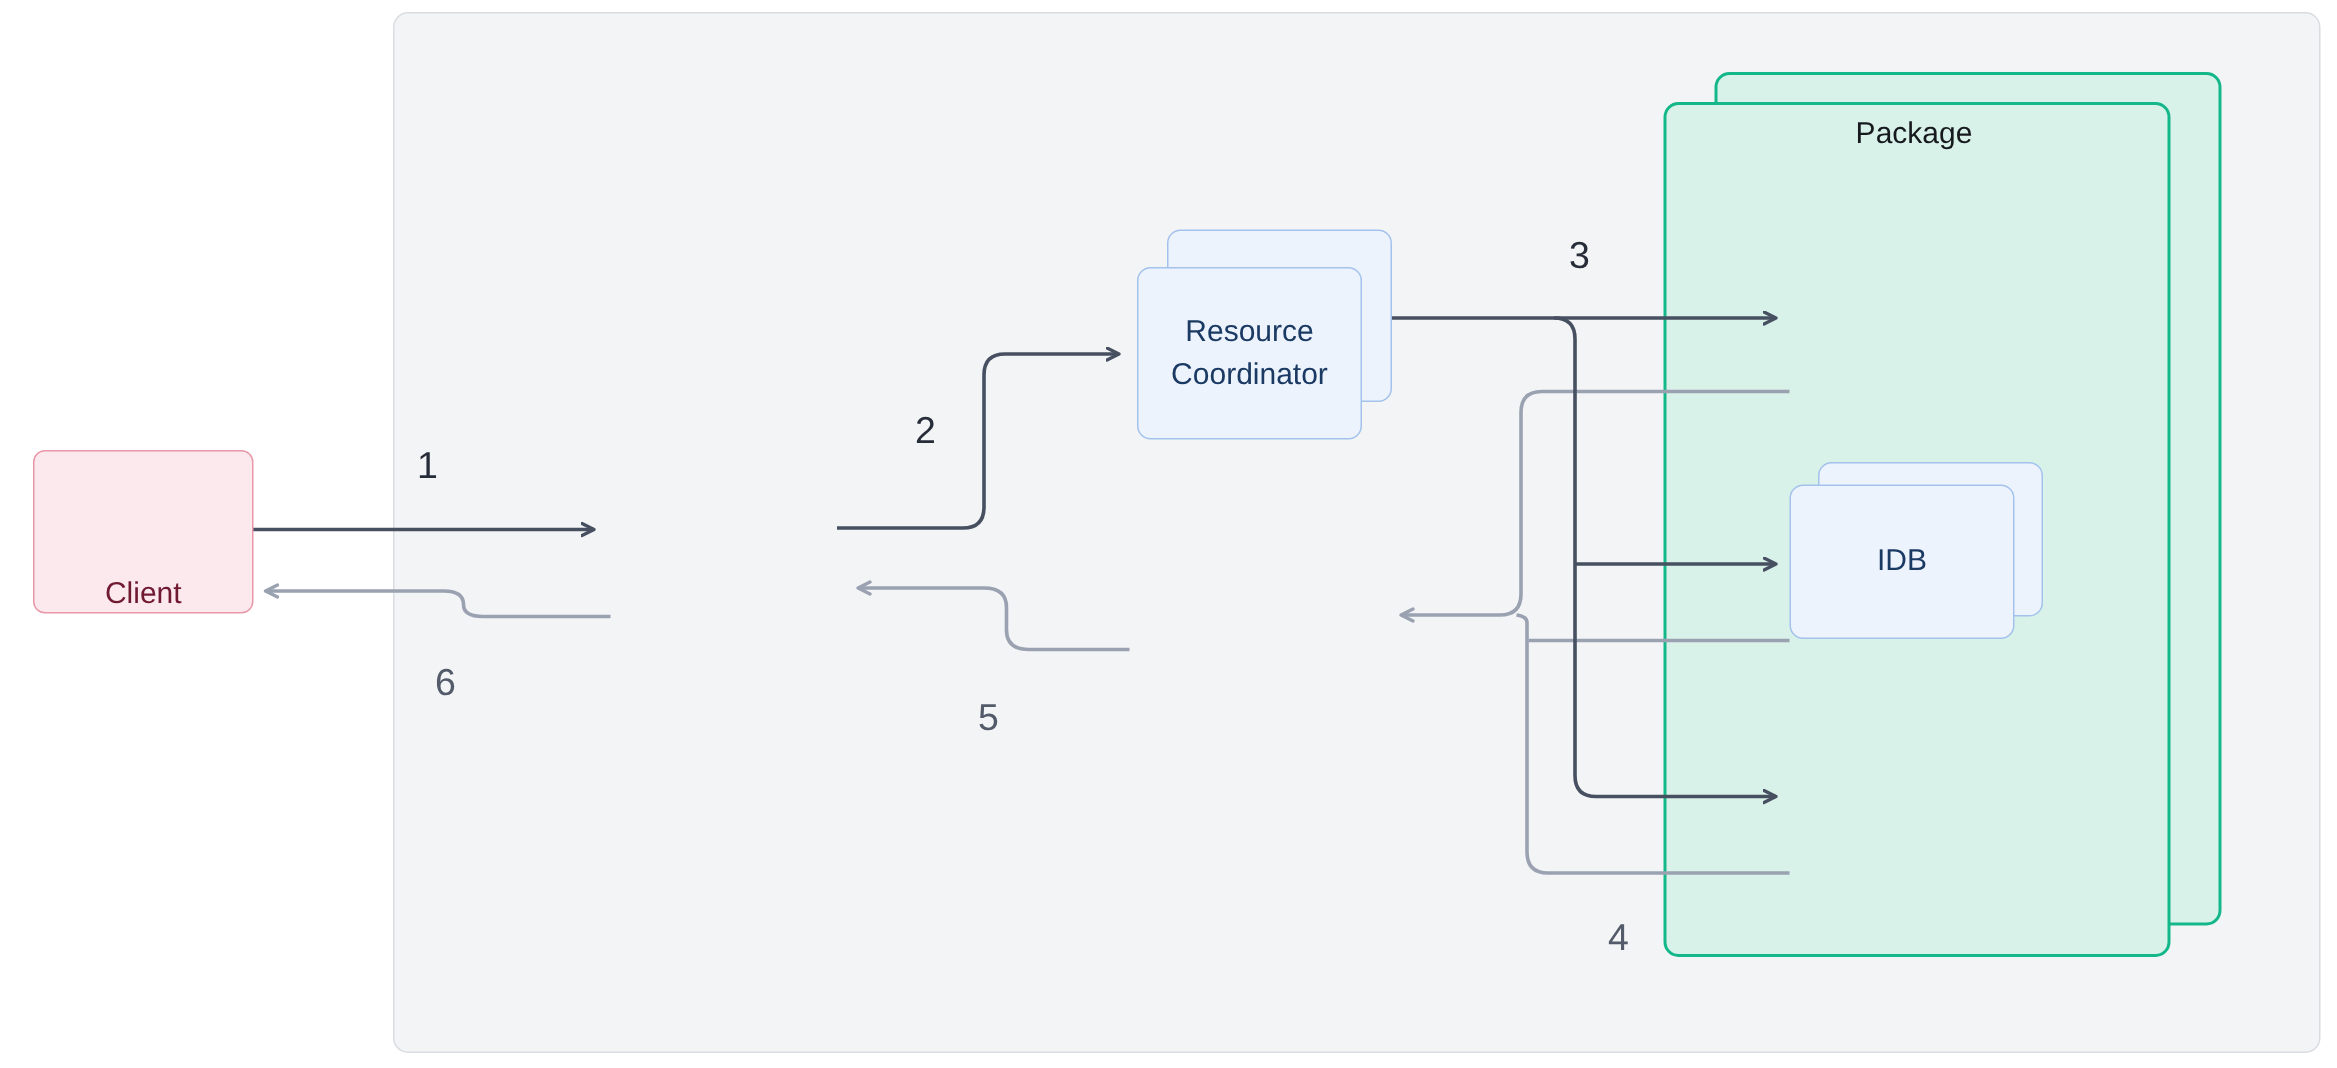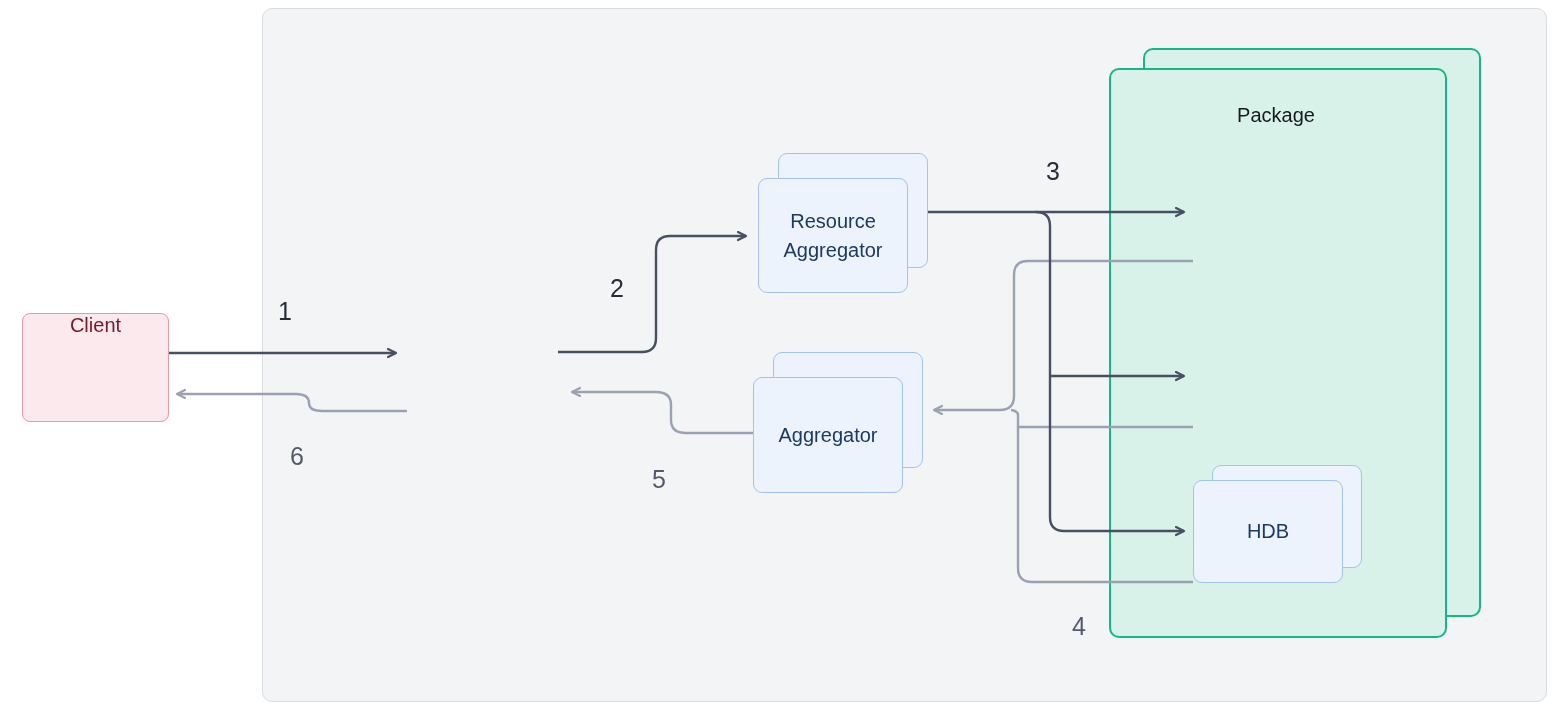--- a/index.html
+++ b/index.html
@@ -14,45 +14,45 @@
   }
 
   
   .package-card{
     position:absolute;background:var(--package-fill,#d8f2e9);
     border:2px solid var(--package-border,#14b789);border-radius:10px;
   }
   .package-back{left:1143px;top:48px;width:334px;height:565px;}
   .package-front{left:1109px;top:68px;width:334px;height:566px;}
   .package-title{
-    position:absolute;left:1109px;top:104px;width:334px;text-align:center;
+    position:absolute;left:1109px;top:78px;width:334px;text-align:center;
     font-size:20px;color:var(--package-text,#16191d);
   }
 
   
   .node-stack{position:absolute;left:var(--x);top:var(--y);width:var(--w);height:var(--h);--ox:20px;--oy:-25px;}
   .node-stack.db{--ox:19px;--oy:-15px;}
   .card{
     position:absolute;inset:0;border-radius:9px;
     background:var(--node-fill,#edf3fd);
     border:1.5px solid var(--node-border,#a3c2ec);
   }
   .card.back{transform:translate(var(--ox),var(--oy));}
   .card.front{display:flex;align-items:center;justify-content:center;}
   .card.front span{
     display:block;width:92%;text-align:center;font-size:20px;line-height:1.45;
     color:var(--node-text,#1b3a63);
   }
 
   
   .client-node{
-    position:absolute;left:22px;top:313px;width:145px;height:107px;
+    position:absolute;left:22px;top:300px;width:145px;height:107px;
     background:var(--client-fill,#fce9ed);
     border:1.5px solid var(--client-border,#e898a8);
-    border-radius:8px;display:flex;align-items:flex-start;justify-content:center;
+    border-radius:8px;display:flex;align-items:flex-end;justify-content:center;
   }
   .client-node span{font-size:20px;color:var(--client-text,#701a32);}
 
   
   svg.flows{position:absolute;left:0;top:0;width:1558px;height:712px;pointer-events:none;}
   .flow-dark{fill:none;stroke:var(--arrow-dark,#475061);stroke-width:2.4;}
   .flow-gray{fill:none;stroke:var(--arrow-gray,#9aa2b1);stroke-width:2.4;}
   .head-dark{fill:none;stroke:var(--arrow-dark,#475061);stroke-width:2.2;stroke-linecap:round;stroke-linejoin:round;}
   .head-gray{fill:none;stroke:var(--arrow-gray,#9aa2b1);stroke-width:2.2;stroke-linecap:round;stroke-linejoin:round;}
 
@@ -99,39 +99,33 @@
   </svg>
 
   <div class="client-node">
     <span>Client</span>
   </div>
 
 
   <div class="node-stack" style="--x:758px;--y:178px;--w:150px;--h:115px;">
     <div class="card back"></div>
     <div class="card front">
-      <span>Resource Aggregator</span>
-    </div>
-  </div>
-
-  <div class="node-stack" style="--x:753px;--y:377px;--w:150px;--h:116px;">
-    <div class="card back"></div>
-    <div class="card front">
-      <span>Aggregator</span>
+      <span>Resource Coordinator</span>
     </div>
   </div>
 
 
 
-  <div class="node-stack db" style="--x:1193px;--y:480px;--w:150px;--h:103px;">
+  <div class="node-stack db" style="--x:1193px;--y:323px;--w:150px;--h:103px;">
     <div class="card back"></div>
     <div class="card front">
-      <span>HDB</span>
+      <span>IDB</span>
     </div>
   </div>
+
 
   <div class="flow-label dark" style="left:285px;top:311px;">1</div>
   <div class="flow-label dark" style="left:617px;top:288px;">2</div>
   <div class="flow-label dark" style="left:1053px;top:171px;">3</div>
   <div class="flow-label gray" style="left:1079px;top:626px;">4</div>
   <div class="flow-label gray" style="left:659px;top:479px;">5</div>
   <div class="flow-label gray" style="left:297px;top:456px;">6</div>
 
 </div>
 

